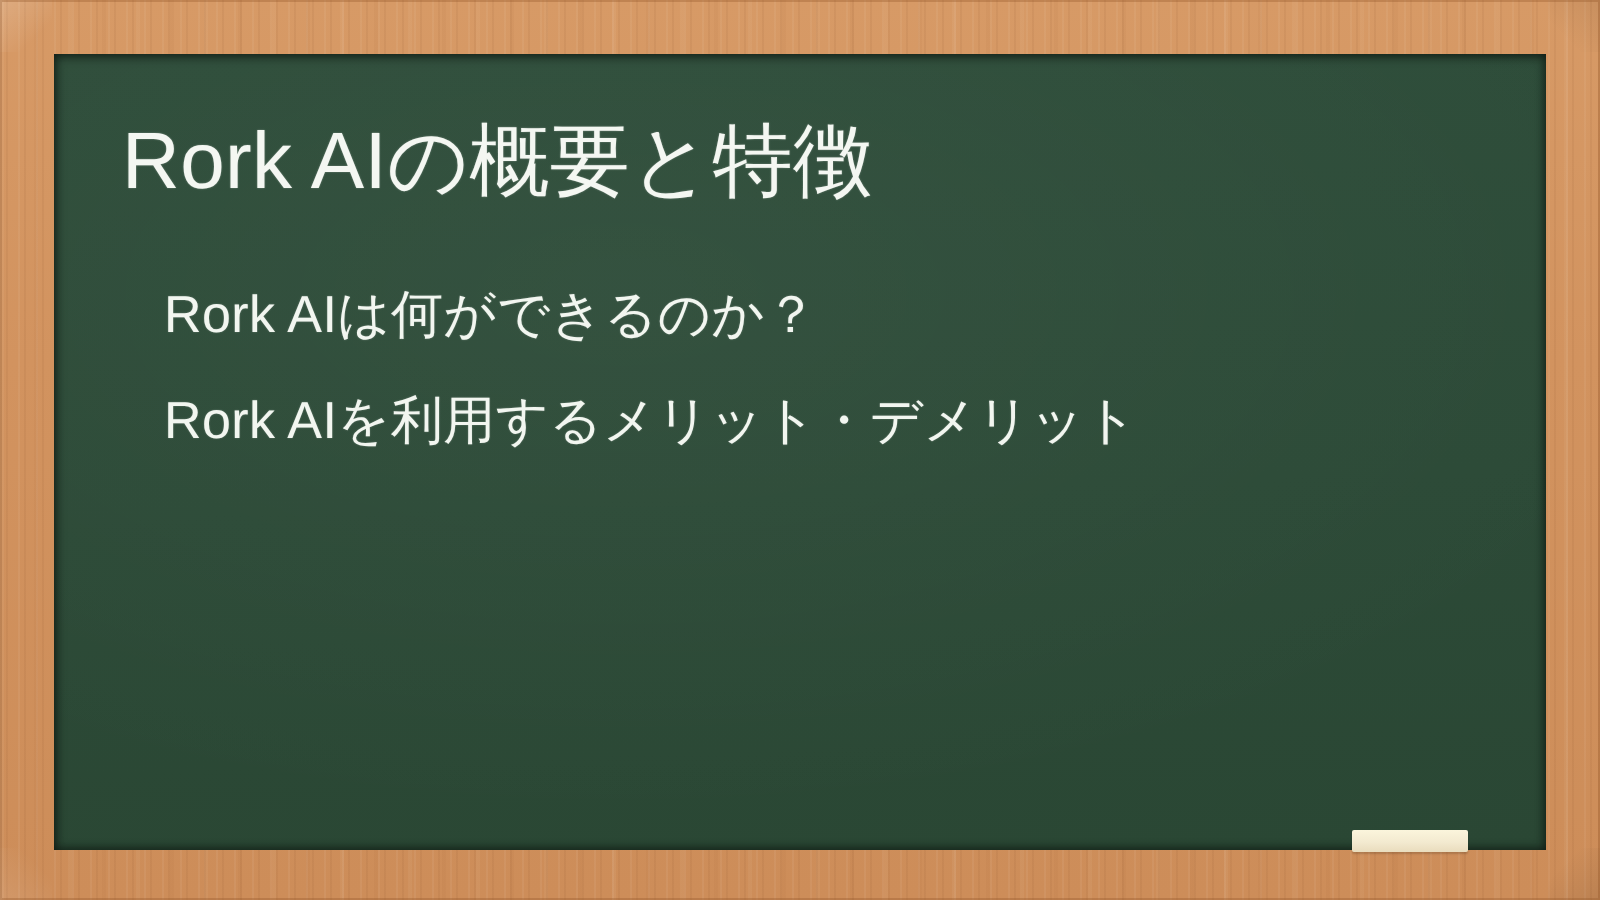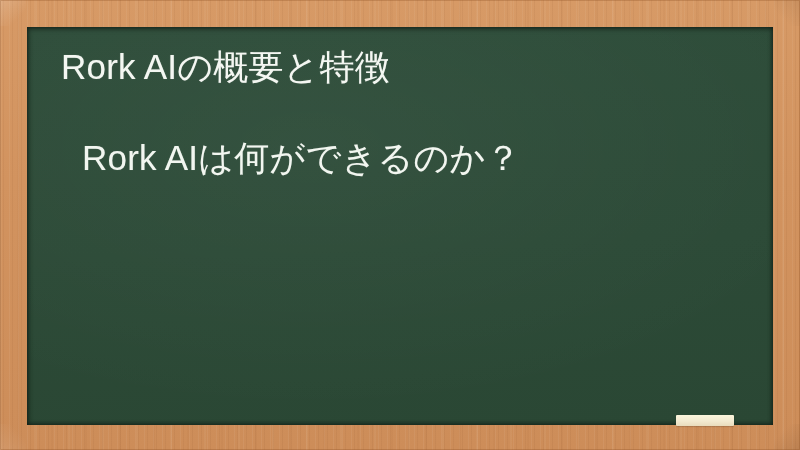--- a/index.html
+++ b/index.html
@@ -91,38 +91,38 @@
       inset 0 2px 5px rgba(0,0,0,0.34),
       inset 2px 0 5px rgba(0,0,0,0.26),
       inset -2px 0 4px rgba(0,0,0,0.18),
       inset 0 -2px 4px rgba(0,0,0,0.18);
   }
 
   
   .board-title {
     position: absolute;
     left: 34px;
-    top: 17px;
-    font-size: 35px;
+    top: 31px;
+    font-size: 40px;
     line-height: 46px;
     font-weight: 400;
     color: #f4f7f2;
     letter-spacing: 0.2px;
     white-space: nowrap;
     text-shadow: 0 0 1px rgba(255,255,255,0.35);
   }
 
   .bullet-list {
     position: absolute;
     left: 55px;
     top: 104px;
     width: 690px;
   }
   .bullet-line {
-    font-size: 35px;
+    font-size: 26px;
     line-height: 53px;
     font-weight: 400;
     color: #f2f6f0;
     letter-spacing: 0.2px;
     white-space: nowrap;
     text-shadow: 0 0 1px rgba(255,255,255,0.28);
   }
 
   
   .chalk-stick {
@@ -143,19 +143,20 @@
 
   <div class="wood-frame"></div>
   <div class="wood-outer-rim"></div>
 
   <div class="chalkboard">
 
     <div class="board-title">Rork AIの概要と特徴</div>
 
     <div class="bullet-list">
       <div class="bullet-line">Rork AIは何ができるのか？</div>
+      <div class="bullet-line">Rork AIを利用するメリット・デメリット</div>
     </div>
 
   </div>
 
   <div class="chalk-stick"></div>
 
 </div>
 
 </body></html>

